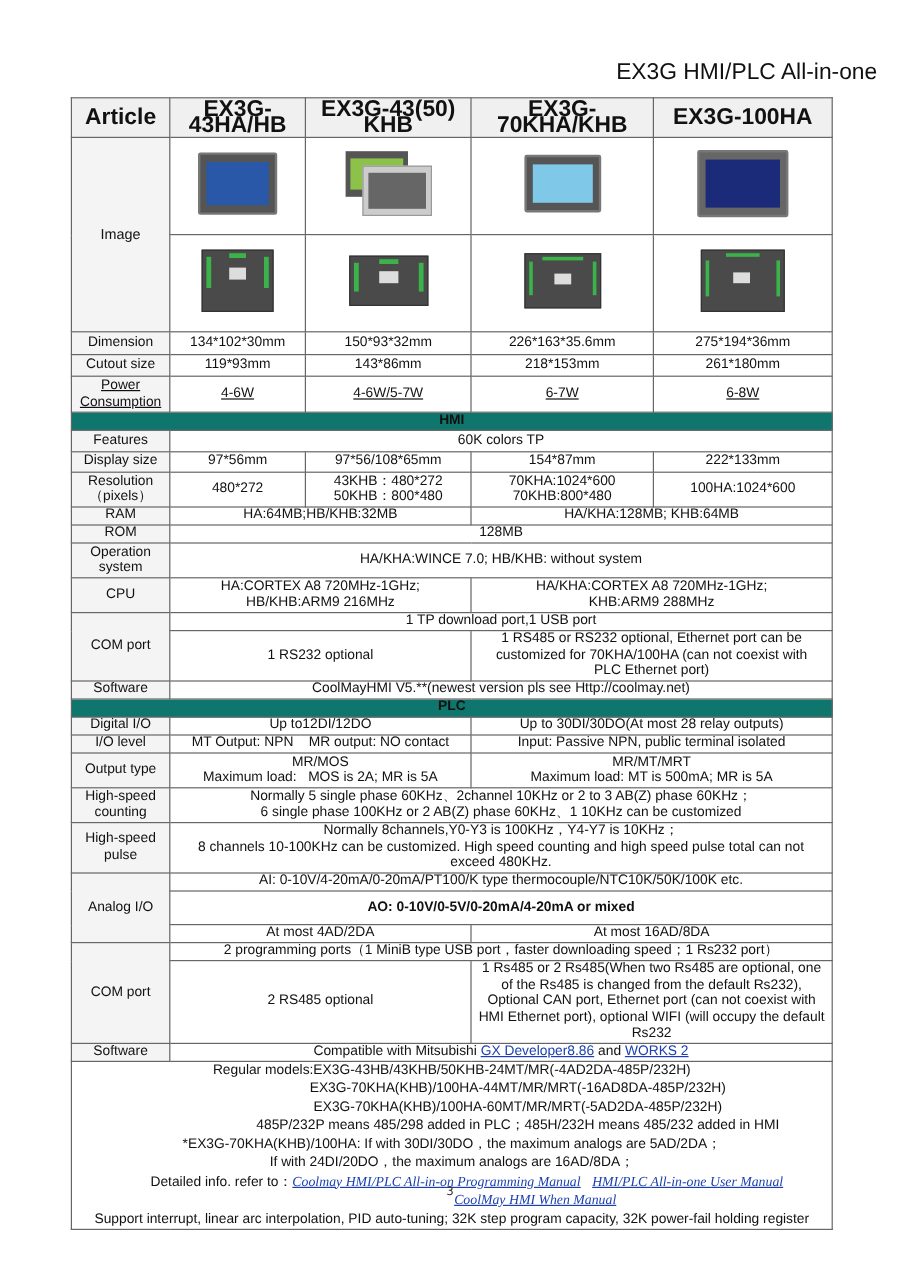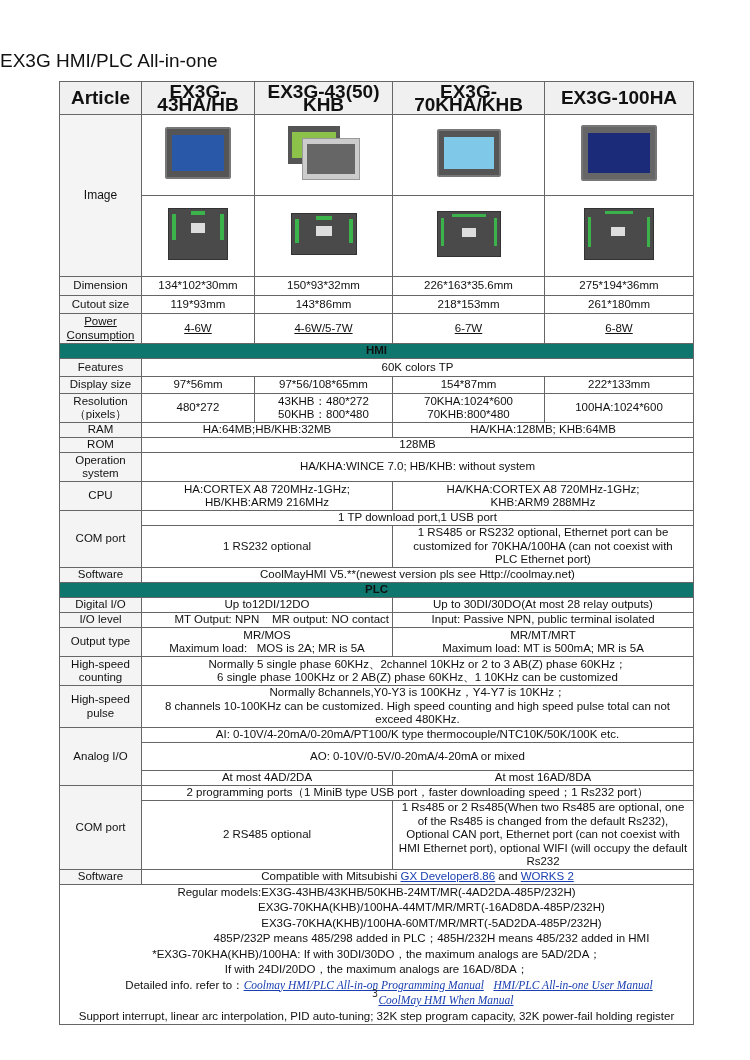--- a/index.html
+++ b/index.html
@@ -1,17 +1,17 @@
 <!DOCTYPE html>
 <html><head>
 <meta charset="utf-8">
 <style>
   html,body{margin:0;padding:0;background:#fff;}
   body{width:750px;height:1060px;position:relative;font-family:"Liberation Sans",sans-serif;color:#111;overflow:hidden;}
-  .title{position:absolute;top:50px;left:0;width:731px;text-align:left;font-size:19px;}
+  .title{position:absolute;top:50px;left:0;width:731px;text-align:right;font-size:19px;}
   table.spec{position:absolute;left:59px;top:81px;width:634px;border-collapse:collapse;table-layout:fixed;font-size:11.5px;line-height:13.5px;}
   table.spec td,table.spec th{border:1px solid #666;text-align:center;vertical-align:middle;padding:0 3px;}
   table.spec th{background:#f0f0f0;font-weight:bold;font-size:19px;height:32px;}
   td.lbl{background:#f4f4f4;}
   td.band{background:#0f766e;font-weight:bold;height:14px;}
   td.just{text-align:justify;padding:1px 5px;}
   tr.img td{height:80px;}
   td.notes{text-align:left;padding:2px 4px;line-height:15.5px;font-size:11.5px;}
   a.lnk{color:#1a3fb0;text-decoration:underline;}
   a.ilnk{color:#1a3fb0;font-style:italic;text-decoration:underline;font-family:Liberation Serif, serif;}
@@ -188,41 +188,41 @@
   <tr>
     <td class="band" colspan="5">PLC</td>
   </tr>
   <tr style="height:15px;">
     <td class="lbl">Digital I/O</td>
     <td colspan="2">Up to12DI/12DO</td>
     <td colspan="2">Up to 30DI/30DO(At most 28 relay outputs)</td>
   </tr>
   <tr style="height:15px;">
     <td class="lbl">I/O level</td>
-    <td colspan="2" style="white-space:pre;text-align:right;">MT Output: NPN    MR output: NO contact</td>
+    <td colspan="2" style="white-space:pre;">MT Output: NPN    MR output: NO contact</td>
     <td colspan="2">Input: Passive NPN, public terminal isolated</td>
   </tr>
   <tr style="height:29px;">
     <td class="lbl">Output type</td>
     <td colspan="2"><span>MR/MOS</span><br><span style="white-space:pre;">Maximum load:   MOS is 2A; MR is 5A</span></td>
     <td colspan="2"><span>MR/MT/MRT</span><br><span>Maximum load: MT is 500mA; MR is 5A</span></td>
   </tr>
   <tr style="height:29px;">
     <td class="lbl"><span>High-speed</span><br><span>counting</span></td>
     <td colspan="4"><span>Normally 5 single phase 60KHz、2channel 10KHz or 2 to 3 AB(Z) phase 60KHz；</span><br><span>6 single phase 100KHz or 2 AB(Z) phase 60KHz、1 10KHz can be customized</span></td>
   </tr>
   <tr style="height:42px;">
     <td class="lbl"><span>High-speed</span><br><span>pulse</span></td>
     <td colspan="4"><span>Normally 8channels,Y0-Y3 is 100KHz，Y4-Y7 is 10KHz；</span><br><span>8 channels 10-100KHz can be customized. High speed counting and high speed pulse total can not exceed 480KHz.</span></td>
   </tr>
   <tr style="height:15px;">
     <td class="lbl" rowspan="3">Analog I/O</td>
     <td colspan="4">AI: 0-10V/4-20mA/0-20mA/PT100/K type thermocouple/NTC10K/50K/100K etc.</td>
   </tr>
-  <tr style="height:28px;">
+  <tr style="height:28px;font-weight:bold;">
     <td colspan="4">AO: 0-10V/0-5V/0-20mA/4-20mA or mixed</td>
   </tr>
   <tr style="height:15px;">
     <td colspan="2">At most 4AD/2DA</td>
     <td colspan="2">At most 16AD/8DA</td>
   </tr>
   <tr style="height:15px;">
     <td class="lbl" rowspan="2">COM port</td>
     <td colspan="4">2 programming ports（1 MiniB type USB port，faster downloading speed；1 Rs232 port）</td>
   </tr>

